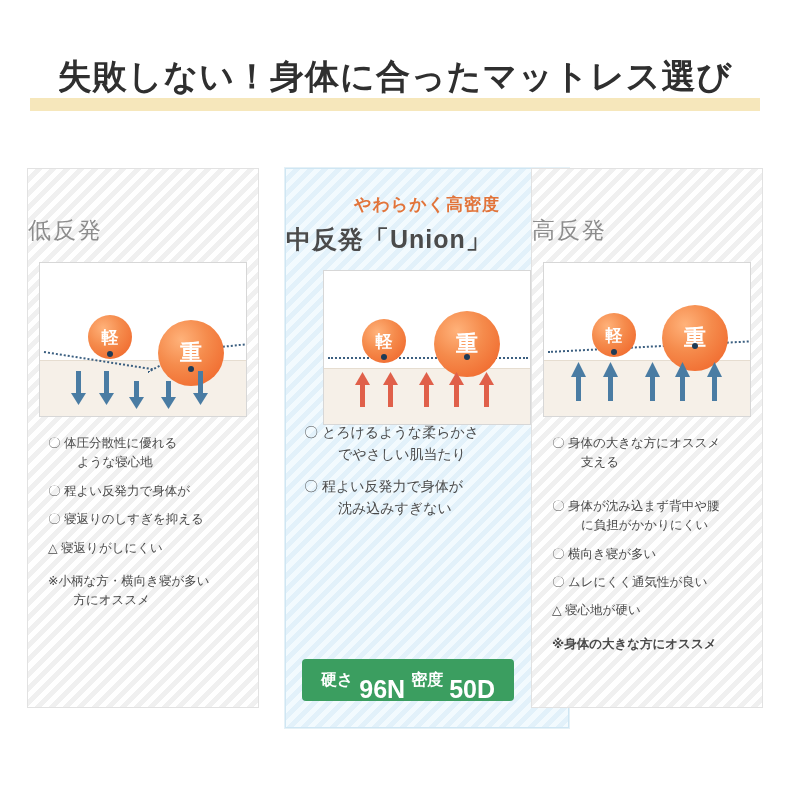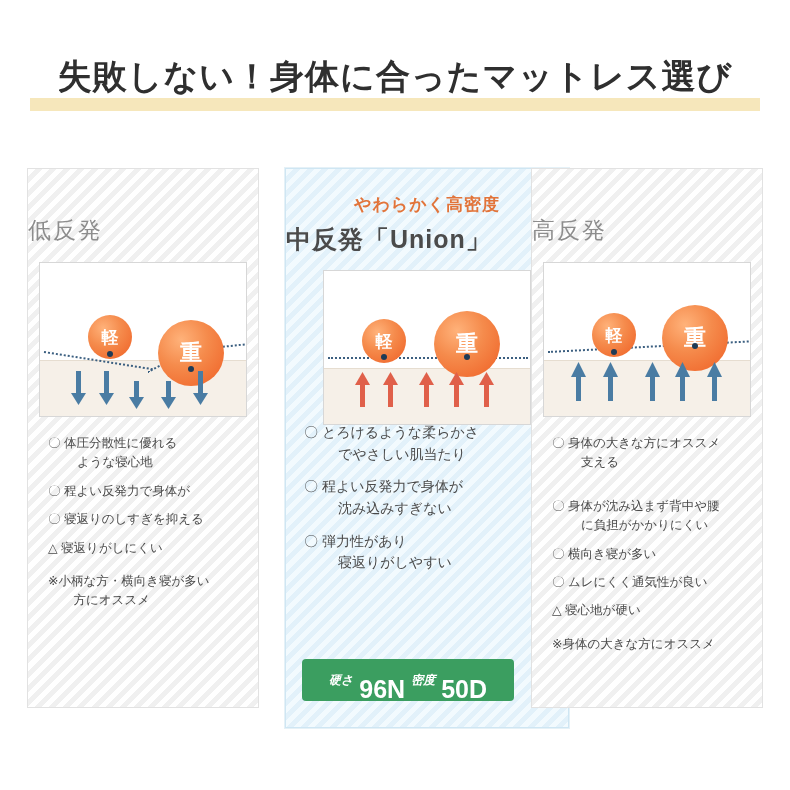--- a/index.html
+++ b/index.html
@@ -92,21 +92,21 @@
   }
   .col-center .feat p{font-size:14px;line-height:1.55;text-indent:-16px;padding-left:16px;margin-bottom:11px;}
   .note{color:#6a6a6a;}
 
   
   .spec{
     position:absolute;left:16px;bottom:26px;width:212px;height:42px;
     background:#3b9e60;border-radius:4px;color:#ffffff;
     display:flex;align-items:center;justify-content:center;gap:6px;
   }
-  .spec .lbl{font-size:12px;font-weight:bold;font-style:italic;}
+  .spec .lbl{font-size:16px;font-weight:bold;}
   .spec .val{font-size:25px;font-weight:bold;letter-spacing:0px;margin-top:18px;}
 </style>
 </head>
 <body>
 
 <div class="page">
 
   <div class="title-underline"></div>
   <div class="title-wrap">
     <div class="title">失敗しない！身体に合ったマットレス選び</div>
@@ -185,22 +185,20 @@
               <polygon points="155,114 170,114 162.5,101"></polygon>
           </g>
         </svg>
       </div>
 
       <div class="feat">
         <p style="white-space:pre-line;">〇 とろけるような柔らかさ
 　 でやさしい肌当たり</p>
         <p style="white-space:pre-line;">〇 程よい反発力で身体が
 　 沈み込みすぎない</p>
-        <p style="white-space:pre-line;">〇 弾力性があり
-　 寝返りがしやすい</p>
       </div>
 
       <div class="spec">
         <span class="lbl">硬さ</span>
         <span class="val">96N</span>
         <span class="lbl">密度</span>
         <span class="val">50D</span>
       </div>
     </div>
 
@@ -234,18 +232,18 @@
       </div>
 
       <div class="feat">
         <p style="white-space:pre-line;">〇 身体の大きな方にオススメ
 　 支える</p>
         <p style="white-space:pre-line;margin-top:24px;">〇 身体が沈み込まず背中や腰
 　 に負担がかかりにくい</p>
         <p style="white-space:pre-line;">〇 横向き寝が多い</p>
         <p style="white-space:pre-line;">〇 ムレにくく通気性が良い</p>
         <p style="white-space:pre-line;">△ 寝心地が硬い</p>
-        <p class="note" style="white-space:pre-line;margin-top:14px;">※身体の大きな方にオススメ</p>
+        <p class="note" style="white-space:pre-line;margin-top:14px;font-weight:bold;">※身体の大きな方にオススメ</p>
       </div>
     </div>
 
   </div>
 </div>
 
 </body></html>

